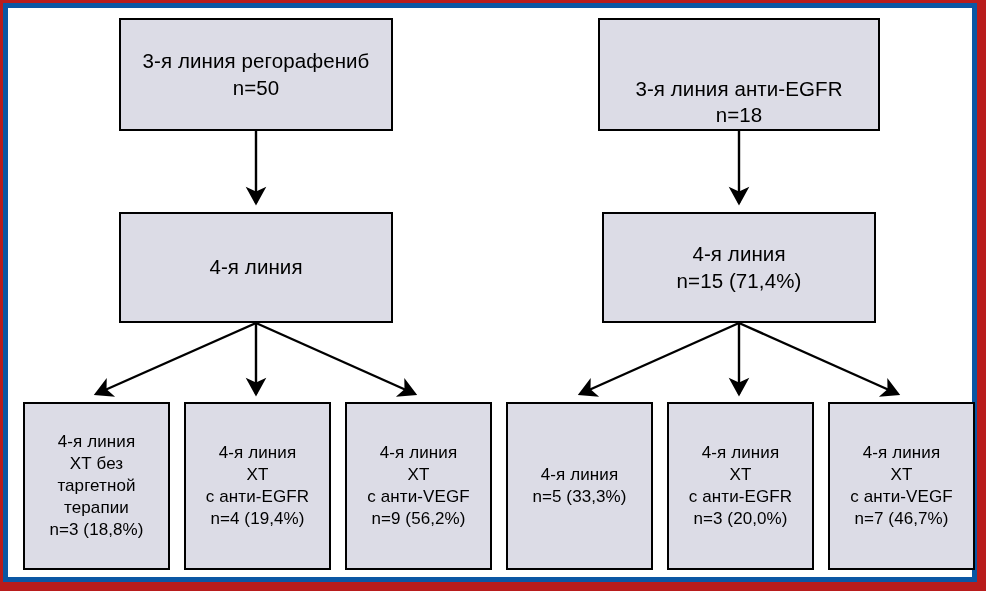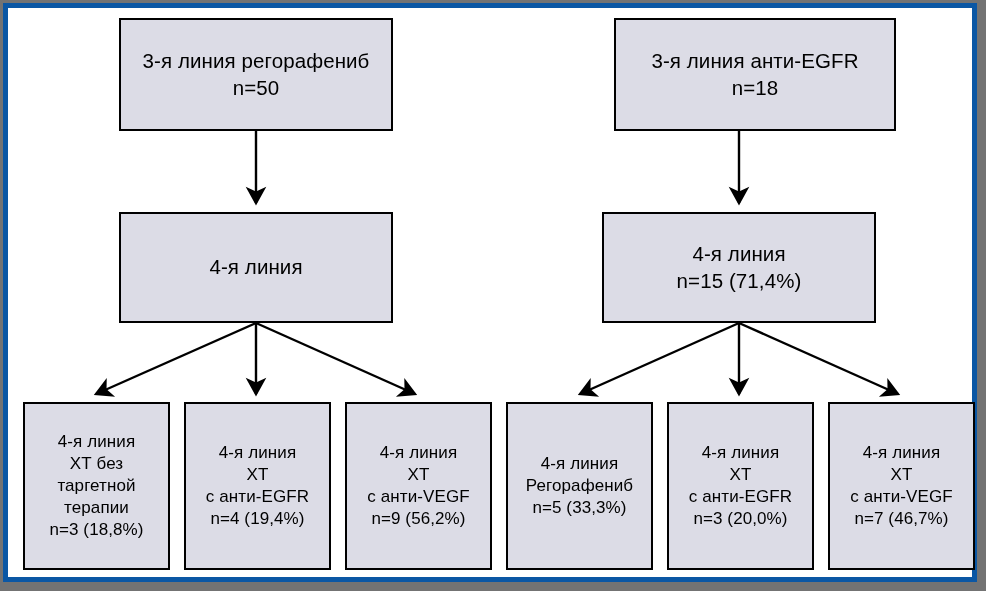--- a/index.html
+++ b/index.html
@@ -4,21 +4,21 @@
 <style>
   html, body {
     margin: 0;
     padding: 0;
     background: #ffffff;
   }
   #canvas {
     position: relative;
     width: 986px;
     height: 591px;
-    background: #737373;
+    background: #b91c1c;
     font-family: "Liberation Sans", sans-serif;
     overflow: hidden;
   }
   
   #frame {
     position: absolute;
     left: 3px;
     top: 3px;
     width: 974px;
     height: 579px;
@@ -95,21 +95,21 @@
     <g>
       <line x1="739" y1="323" x2="898" y2="394" stroke="#000000" stroke-width="2.4" marker-end="url(#arrowhead)"></line>
     </g>
   </svg>
 
   <div class="node size-lg" style="left:119px; top:18px; width:274px; height:113px;">
     <span class="line">3-я линия регорафениб</span>
     <span class="line">n=50</span>
   </div>
 
-  <div class="node size-lg" style="left:614px; top:18px; width:282px; height:113px;">
+  <div class="node size-lg" style="left:598px; top:18px; width:282px; height:113px;justify-content:flex-end;">
     <span class="line">3-я линия анти-EGFR</span>
     <span class="line">n=18</span>
   </div>
 
   <div class="node size-lg" style="left:119px; top:212px; width:274px; height:111px;">
     <span class="line">4-я линия</span>
   </div>
 
   <div class="node size-lg" style="left:602px; top:212px; width:274px; height:111px;">
     <span class="line">4-я линия</span>
@@ -133,21 +133,20 @@
 
   <div class="node size-sm" style="left:345px; top:402px; width:147px; height:168px;">
     <span class="line">4-я линия</span>
     <span class="line">ХТ</span>
     <span class="line">с анти-VEGF</span>
     <span class="line">n=9 (56,2%)</span>
   </div>
 
   <div class="node size-sm" style="left:506px; top:402px; width:147px; height:168px;">
     <span class="line">4-я линия</span>
-    <span class="line">Регорафениб</span>
     <span class="line">n=5 (33,3%)</span>
   </div>
 
   <div class="node size-sm" style="left:667px; top:402px; width:147px; height:168px;">
     <span class="line">4-я линия</span>
     <span class="line">ХТ</span>
     <span class="line">с анти-EGFR</span>
     <span class="line">n=3 (20,0%)</span>
   </div>
 

